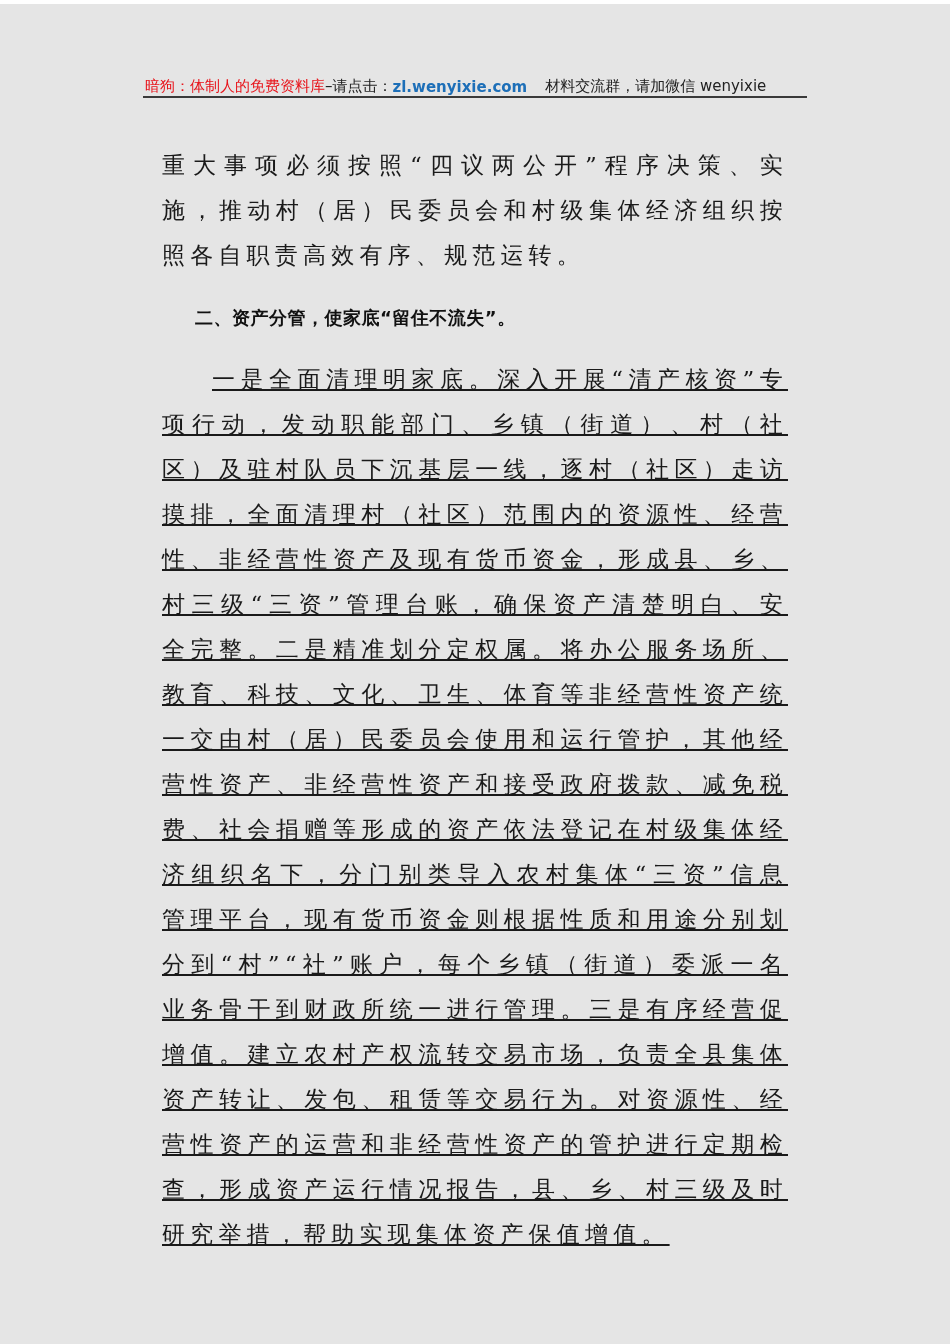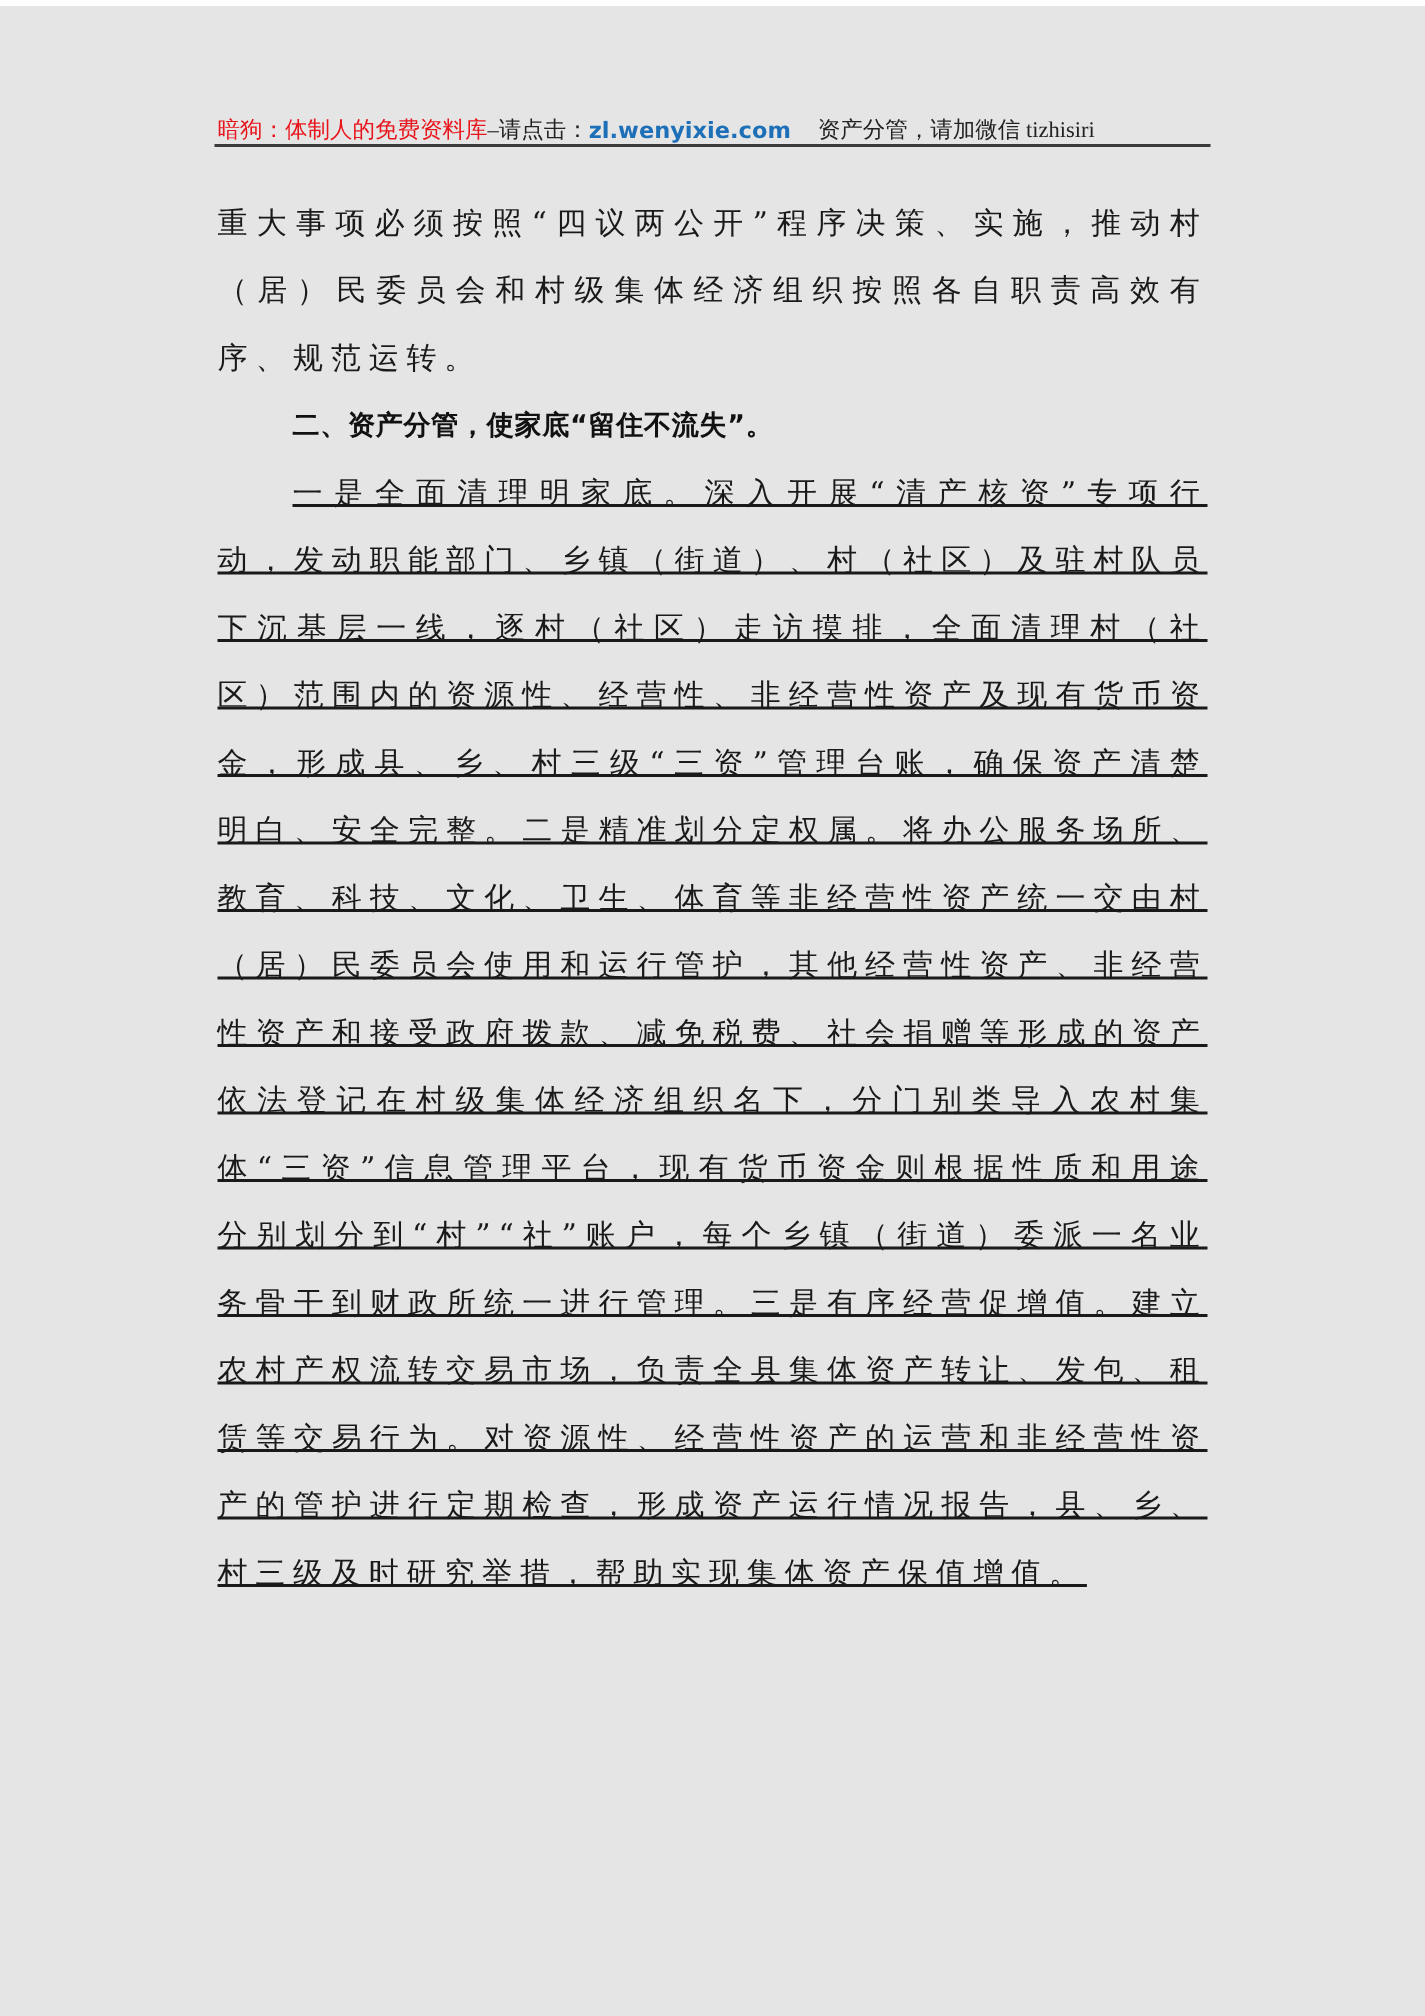--- a/index.html
+++ b/index.html
@@ -3,43 +3,43 @@
 <meta charset="utf-8">
 <style>
   html, body { margin: 0; padding: 0; background: #ffffff; }
   body { width: 950px; height: 1344px; position: relative; overflow: hidden;
          font-family: "DejaVu Serif", "Liberation Serif", serif; color: #1a1a1a; }
   .page { position: absolute; left: 0; top: 4px; width: 950px; height: 1344px; background: #e5e5e5; }
   .header { position: absolute; left: 145px; top: 66px; width: 660px; height: 26px;
             font-family: "DejaVu Sans", "Liberation Sans", sans-serif; font-size: 15px;
             white-space: nowrap; display: flex; align-items: flex-end; }
   .header .red { color: #e8141b; }
-  .header .dark { color: #222; font-family: Liberation Serif, serif; }
+  .header .dark { color: #222; }
   .header .blue { color: #1d6fb8; font-weight: bold; }
   .header .gap { display: inline-block; width: 18px; }
   .header-rule { position: absolute; left: 143px; top: 92px; width: 664px; height: 2px; background: #3a3a3a; }
   .body-text { position: absolute; left: 145px; top: 122px; width: 660px; }
-  .para { font-size: 20px; line-height: 45px; letter-spacing: 5.2px; margin: 0;
+  .para { font-size: 23px; line-height: 45px; letter-spacing: 5.2px; margin: 17px;
           text-align: justify; text-align-last: left; color: #1a1a1a; }
   .para.indent { text-indent: 50px; text-decoration: underline; }
   .heading { font-family: "DejaVu Sans", "Liberation Sans", sans-serif; font-weight: bold;
              font-size: 18px; line-height: 45px; letter-spacing: 0.5px; margin: 0;
              text-indent: 50px; color: #111; }
 </style>
 </head>
 <body>
 
 <div class="page">
 
   <div class="header">
     <span class="red">暗狗：体制人的免费资料库</span>
     <span class="dark">–请点击：</span>
     <span class="blue">zl.wenyixie.com</span>
     <span class="gap"></span>
-    <span class="dark">资产分管，请加微信 tizhisiri</span>
+    <span class="dark">材料交流群，请加微信 wenyixie</span>
   </div>
   <div class="header-rule"></div>
 
   <div class="body-text">
     <p class="para">重大事项必须按照“四议两公开”程序决策、实施，推动村（居）民委员会和村级集体经济组织按照各自职责高效有序、规范运转。</p>
     <p class="heading">二、资产分管，使家底“留住不流失”。</p>
     <p class="para indent">一是全面清理明家底。深入开展“清产核资”专项行动，发动职能部门、乡镇（街道）、村（社区）及驻村队员下沉基层一线，逐村（社区）走访摸排，全面清理村（社区）范围内的资源性、经营性、非经营性资产及现有货币资金，形成县、乡、村三级“三资”管理台账，确保资产清楚明白、安全完整。二是精准划分定权属。将办公服务场所、教育、科技、文化、卫生、体育等非经营性资产统一交由村（居）民委员会使用和运行管护，其他经营性资产、非经营性资产和接受政府拨款、减免税费、社会捐赠等形成的资产依法登记在村级集体经济组织名下，分门别类导入农村集体“三资”信息管理平台，现有货币资金则根据性质和用途分别划分到“村”“社”账户，每个乡镇（街道）委派一名业务骨干到财政所统一进行管理。三是有序经营促增值。建立农村产权流转交易市场，负责全县集体资产转让、发包、租赁等交易行为。对资源性、经营性资产的运营和非经营性资产的管护进行定期检查，形成资产运行情况报告，县、乡、村三级及时研究举措，帮助实现集体资产保值增值。</p>
   </div>
 
 </div>

